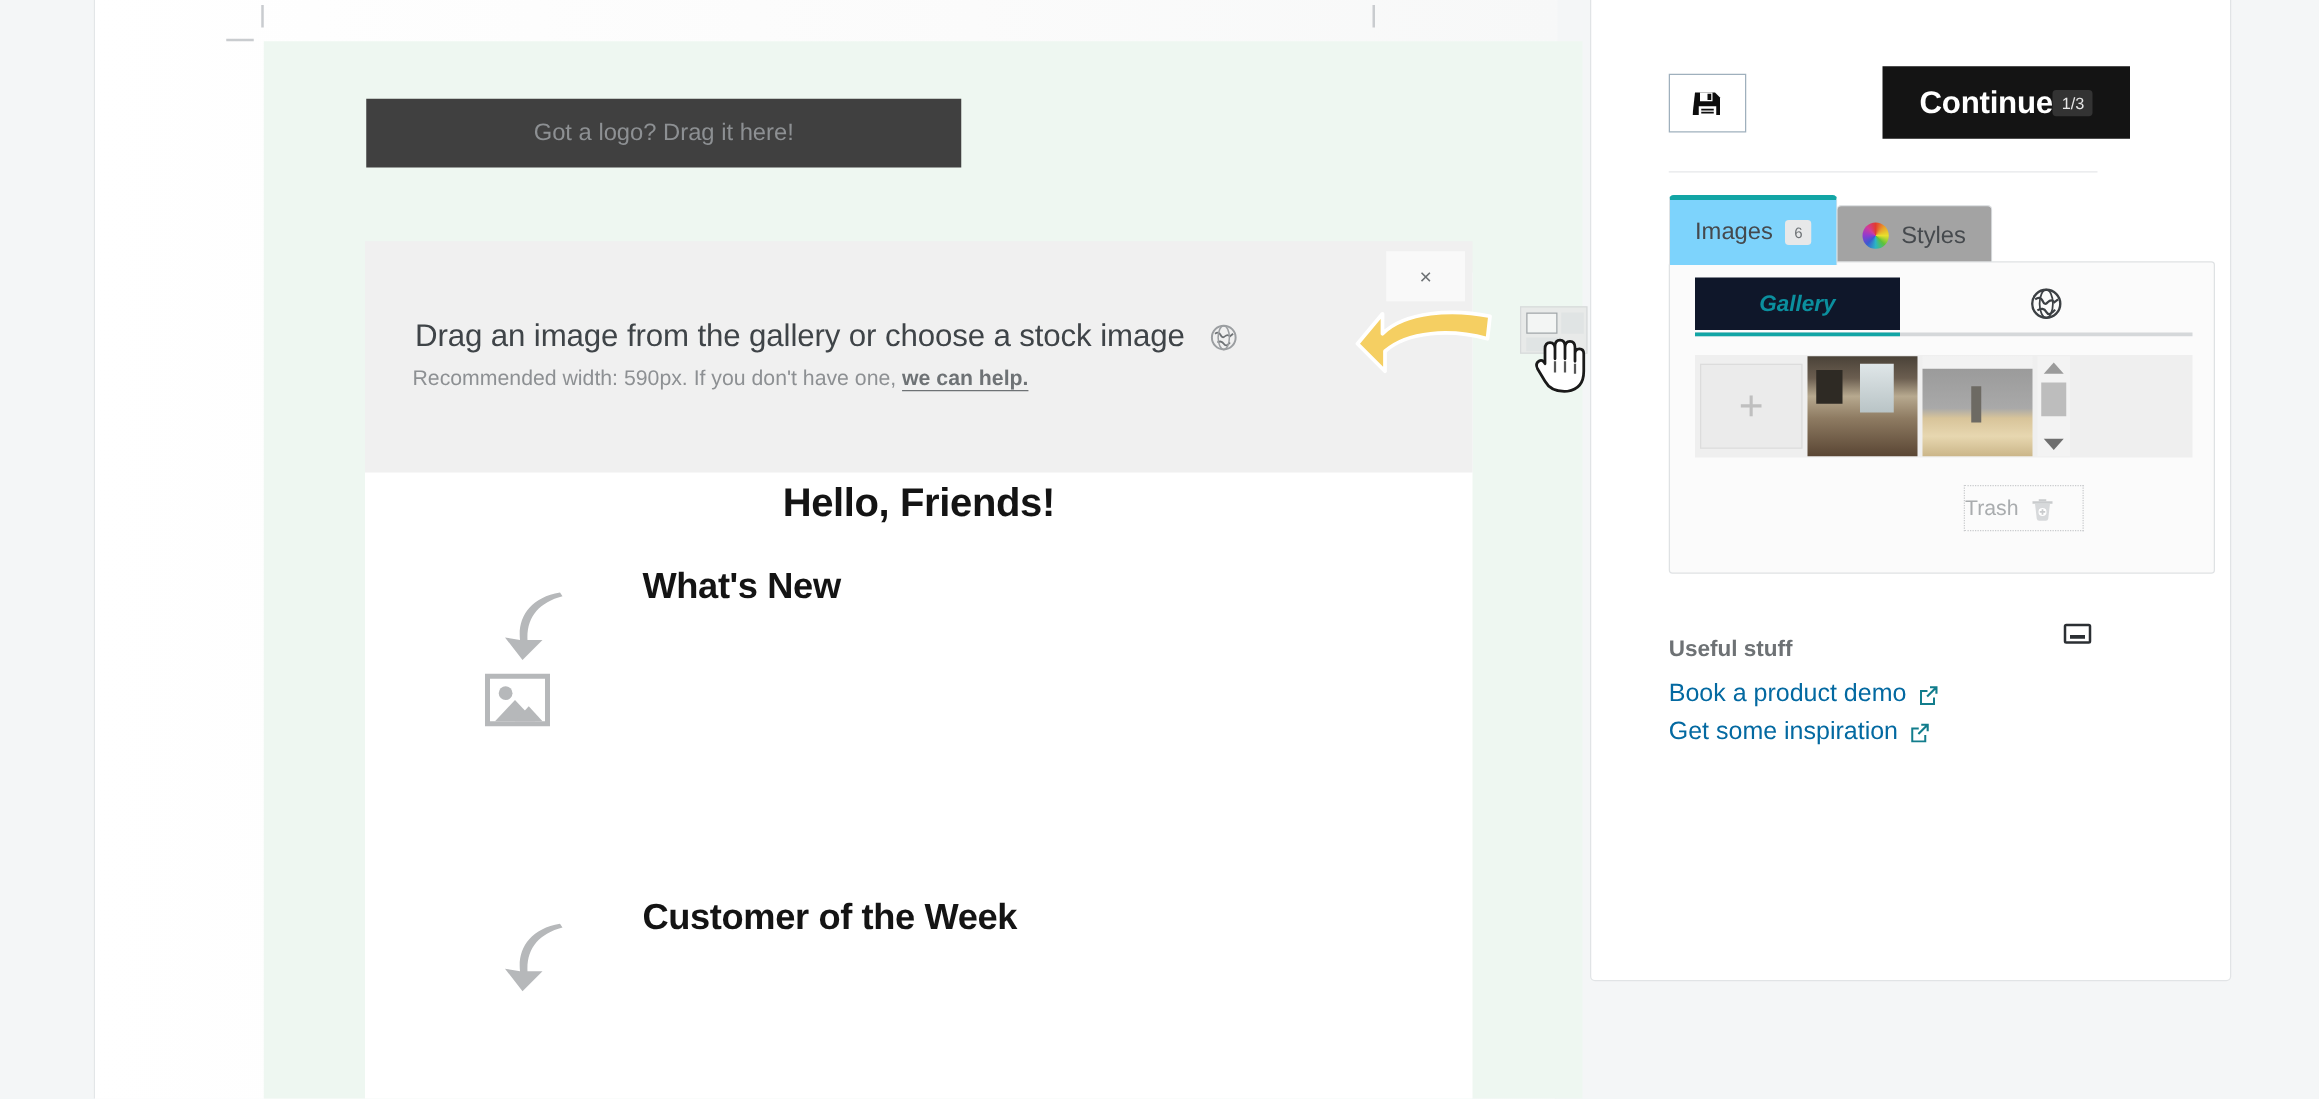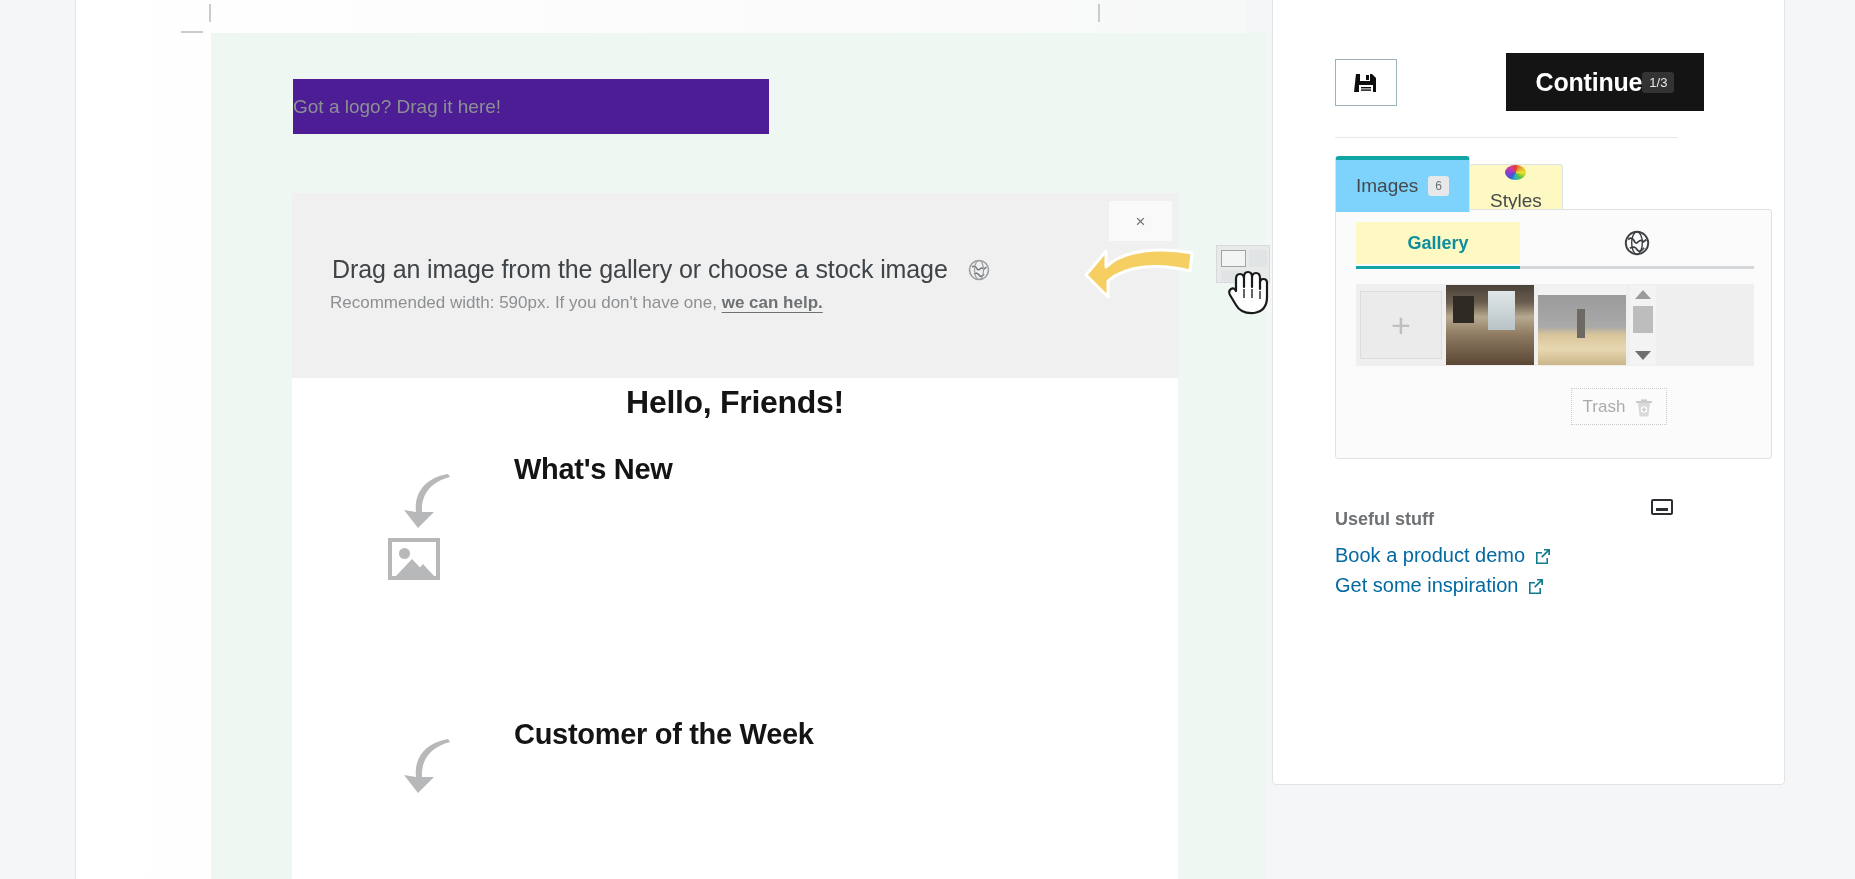--- a/index.html
+++ b/index.html
@@ -34,22 +34,22 @@
     width: 1055px; height: 846px;
     background: #eef7f1;
   }
   .email-inner {
     position:absolute; left:0; top:0; width:1055px; height:846px;
   }
 
   .logo-drop {
     position: absolute; left: 82px; top: 46px;
     width: 476px; height: 55px;
-    background: #4c1d95;
-    display:flex; align-items:center; 
+    background: #404040;
+    display:flex; align-items:center; justify-content:center;
   }
   .logo-drop span {
     font-size: 19px; color:#8d9093; font-family:"Liberation Sans", sans-serif;
   }
 
   .img-drop {
     position:absolute; left:81px; top:160px;
     width: 886px; height: 185px;
     background:#f0f0f0;
   }
@@ -178,22 +178,22 @@
     vertical-align:bottom;
     border-radius:4px 4px 0 0;
     cursor:pointer; position:relative;
   }
   .tab.active {
     background:#7dd3fc; border:1px solid #dfe2e4; border-bottom:none;
     border-top:4px solid #12a5a5;
     height:56px; z-index:3;
   }
   .tab.inactive {
-    background:#fef9c3; border:1px solid #dfe2e4; border-bottom:none;
-    height:48px; margin-left:-1px; z-index:1;flex-direction:column;
+    background:#a3a3a3; border:1px solid #dfe2e4; border-bottom:none;
+    height:48px; margin-left:-1px; z-index:1;
   }
   .tab .tlabel { font-size:19px; color:#45494d; }
   .tab .badge {
     background:#e7e8e9; color:#6e7275; font-size:12px;
     padding:3px 7px; border-radius:3px;
   }
   .wheel {
     width:21px; height:21px; border-radius:50%;
     background: conic-gradient(#e23b2e, #e8a02c, #e8e02c, #5cc23b, #2bb5c4, #3a5bd0, #8e3bd0, #d03b9c, #e23b2e);
   }
@@ -202,22 +202,23 @@
     position:absolute; left:62px; top:218px;
     width:437px; height:250px;
     background:#fbfbfb; border:1px solid #dfe2e4; border-radius:3px;
     z-index:2;
   }
   .subtabs {
     position:absolute; left:20px; top:12px; width:398px; height:48px;
   }
   .subtab-gallery {
     position:absolute; left:0; top:0; width:164px; height:42px;
-    background:#fef9c3; display:flex; align-items:center; justify-content:center;
+    background:#0f172a; display:flex; align-items:center; justify-content:center;
     cursor:pointer;
+    font-style:italic;
   }
   .subtab-gallery span {
     color:#0b8f9e; font-size:18px; font-weight:bold;
   }
   .subtab-globe {
     position:absolute; left:164px; top:0; width:234px; height:42px;
     display:flex; align-items:center; justify-content:center; cursor:pointer;
   }
   .subtab-rail {
     position:absolute; left:0; top:44px; width:398px; height:3px;
@@ -280,21 +281,21 @@
   }
   .scrollbar .thumbbar {
     position:absolute; left:3px; top:21px; width:20px; height:27px;
     background:#bdbdbd;
   }
 
   .trash-btn {
     position:absolute; left:235px; top:178px;
     width:96px; height:37px;
     border:1px dotted #c9cbcd; background:transparent;
-    display:flex; align-items:center; justify-content:center; gap:8px;
+    display:flex; align-items:center; gap:8px;
     cursor:pointer;
   }
   .trash-btn .tlabel { color:#a9acae; font-size:17px; }
 
   .useful-head {
     position:absolute; left:62px; top:518px;
     font-size:18px; color:#6e7275;font-weight:bold;
   }
   .collapse-btn {
     position:absolute; left:378px; top:508px;

